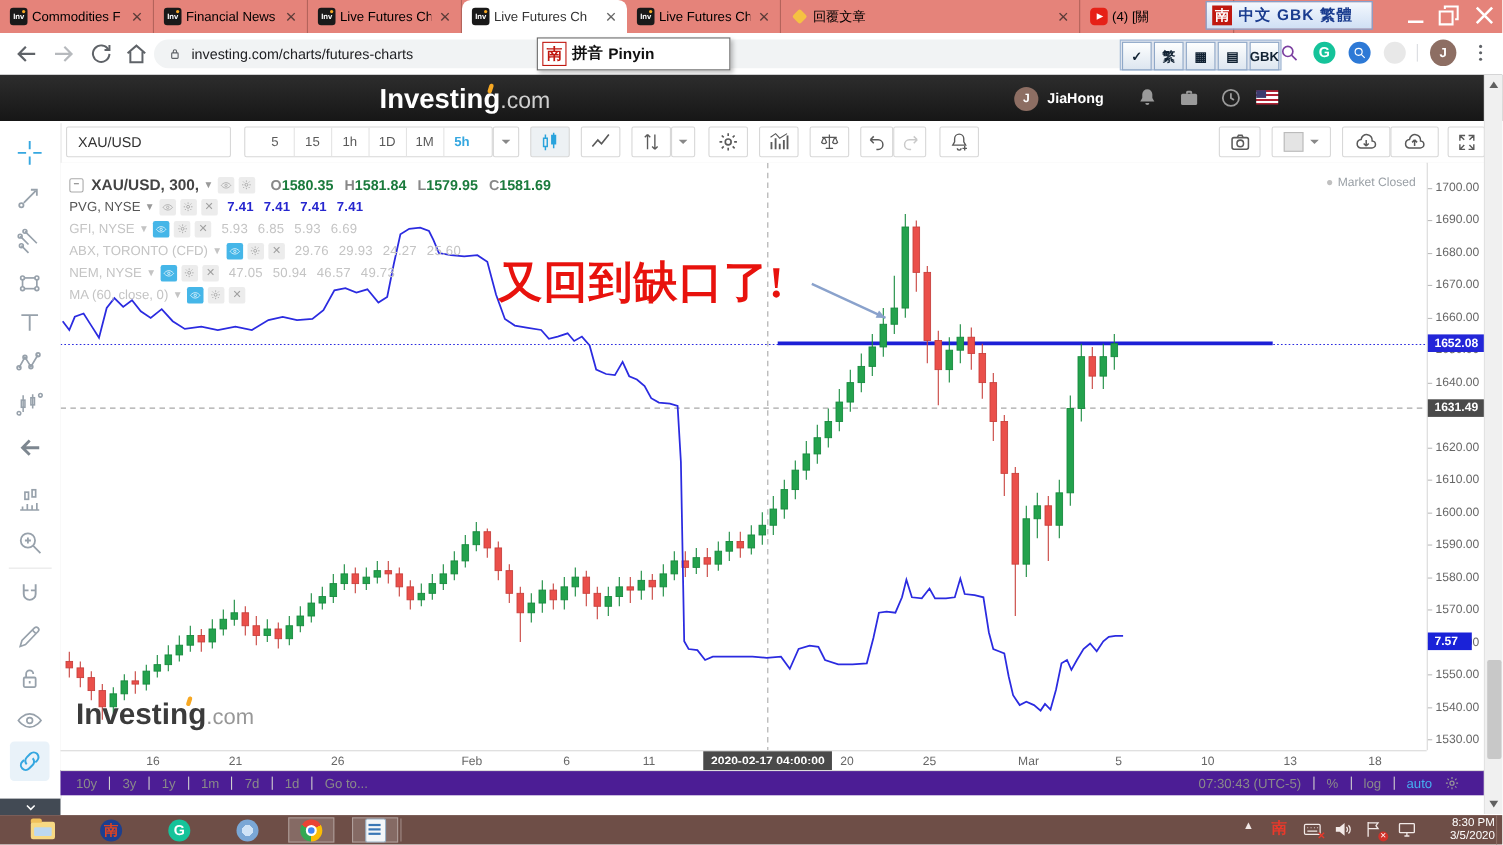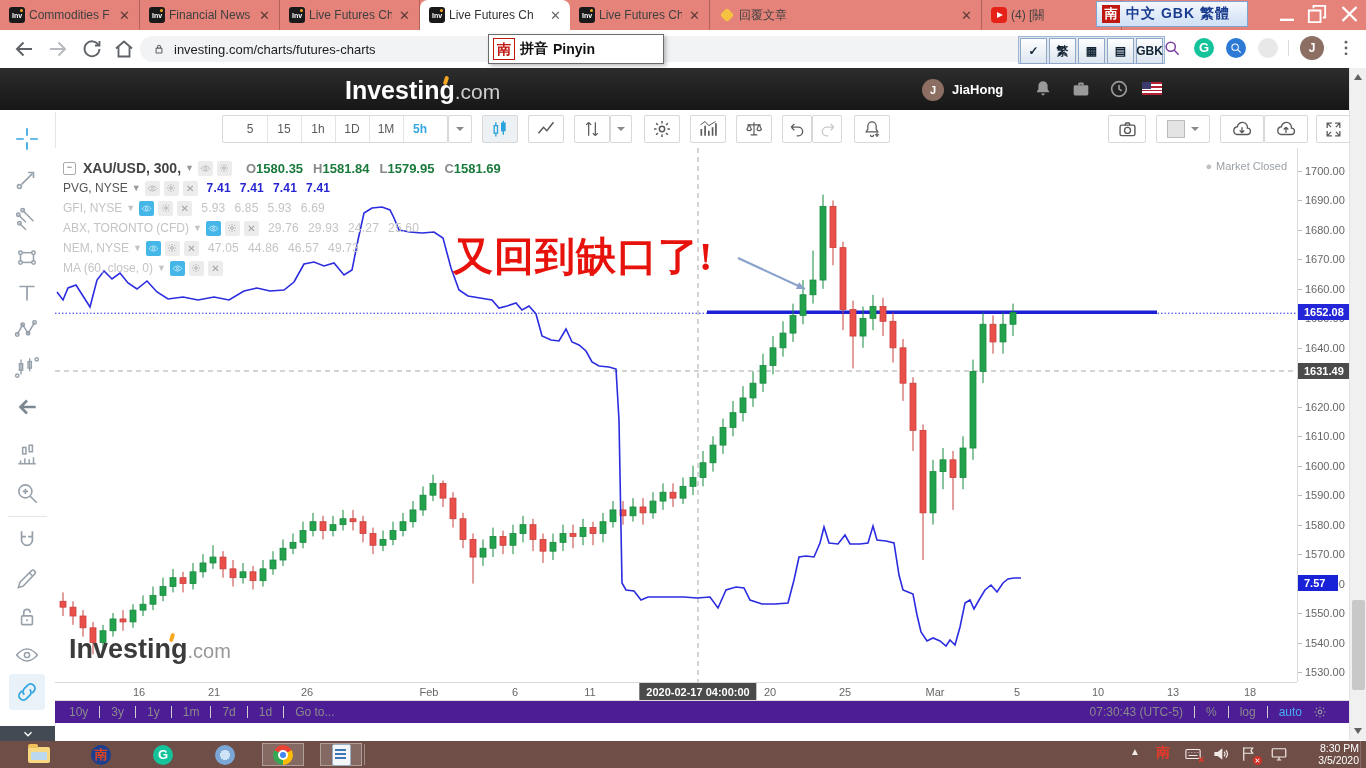--- a/index.html
+++ b/index.html
@@ -1,21 +1,21 @@
 <!DOCTYPE html>
 <html><head>
 <meta charset="utf-8">
 <style>
   html,body{margin:0;padding:0;background:#fff;}
   .screen{position:relative;width:1366px;height:768px;overflow:hidden;font-family:"Liberation Sans",sans-serif;background:#fff;}
   .ab{position:absolute;}
   
   #tabstrip{left:0;top:0;width:1366px;height:30px;background:#e5837a;display:flex;align-items:flex-end;}
   .tab{height:30px;display:flex;align-items:center;padding:0 6px 0 9px;box-sizing:border-box;width:140px;border-right:1px solid rgba(90,40,35,.35);cursor:pointer;}
-  .tab .ttl{flex:1;font-size:12px;color:#404040;white-space:nowrap;overflow:hidden;margin:0 4px;}
+  .tab .ttl{flex:1;font-size:12px;color:#000000;white-space:nowrap;overflow:hidden;margin:0 4px;}
   .tab.active{background:#fff;border-radius:8px 8px 0 0;border-right:none;width:150px;}
   .tab.active .ttl{color:#333;}
   .tab.wide{width:272px;}
   .tclose{font-size:13px;color:#5a3b38;padding:0 3px;cursor:pointer;}
   .tab.active .tclose{color:#666;}
   .fav{width:16px;height:16px;flex:0 0 16px;border-radius:3px;position:relative;}
   .fav.inv{background:#191919;color:#fff;font-size:7px;font-weight:bold;display:flex;align-items:center;justify-content:center;}
   .fav.inv:after{content:"";position:absolute;right:2px;top:2px;width:3px;height:3px;background:#f7a823;border-radius:50%;}
   .fav.diamond{background:transparent;}
   .fav.diamond:before{content:"";position:absolute;left:3px;top:3px;width:10px;height:10px;background:#f5c242;border-radius:2px;transform:rotate(45deg);}
@@ -523,20 +523,21 @@
       </svg>
     </div>
   <div class="hic" style="left:1108px;">
       <svg class="u">
         <use href="#sy-clock"></use>
       </svg>
     </div>
   <div class="ab" id="usflag"></div>
 
   <div class="ab" id="ctoolbar">
+    <div class="tbtn" style="left:5px;width:150px;justify-content:flex-start;padding-left:10px;color:#333;">XAU/USD</div>
     <div class="tbtn" style="left:167px;width:226px;padding:0;" id="intervals">
         <div class="ivl">5</div>
         <div class="ivl">15</div>
         <div class="ivl">1h</div>
         <div class="ivl">1D</div>
         <div class="ivl">1M</div>
         <div class="ivl on" style="border-right: none;">5h</div>
       </div>
     <div class="tbtn" style="left:393px;width:24px;">
         <svg style="width:8px;height:8px;color:#888;">
@@ -996,21 +997,21 @@
                 <use href="#sy-eye"></use>
               </svg>
             </span>
             <span class="lbtn">
               <svg style="width:10px;height:10px;">
                 <use href="#sy-gear"></use>
               </svg>
             </span>
             <span class="lbtn">✕</span>
             <span class="lval">47.05</span>
-            <span class="lval">44.86</span>
+            <span class="lval">50.94</span>
             <span class="lval">46.57</span>
             <span class="lval">49.73</span>
           </div>
           <div class="lrow dim">
             <span class="sym" style="font-weight: normal;">MA (60, close, 0)</span>
             <span class="car">▼</span>
             <span class="lbtn on">
               <svg style="width:11px;height:11px;">
                 <use href="#sy-eye"></use>
               </svg>

